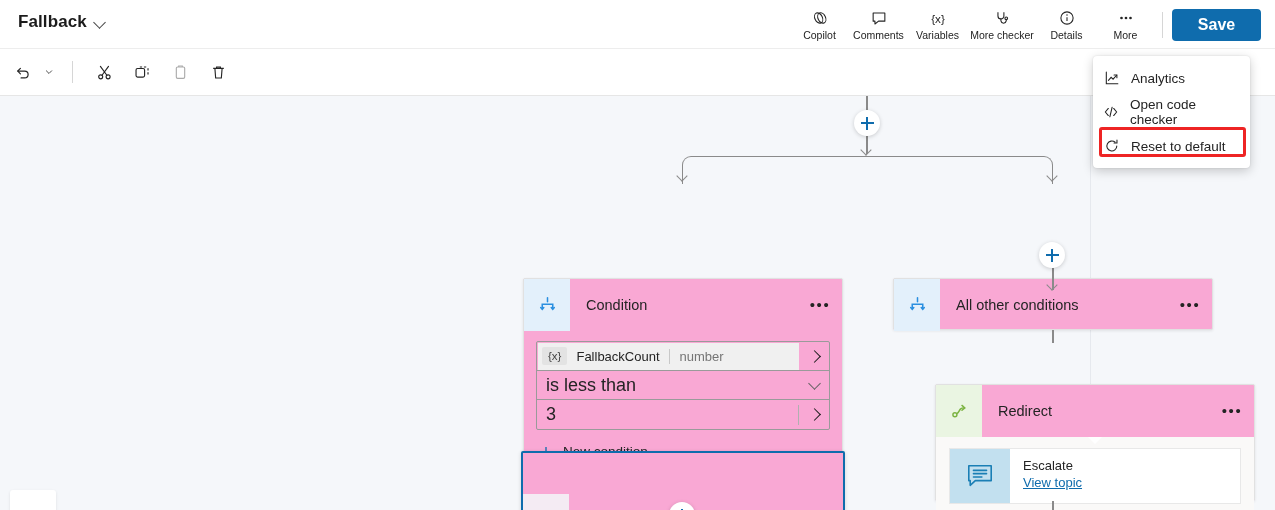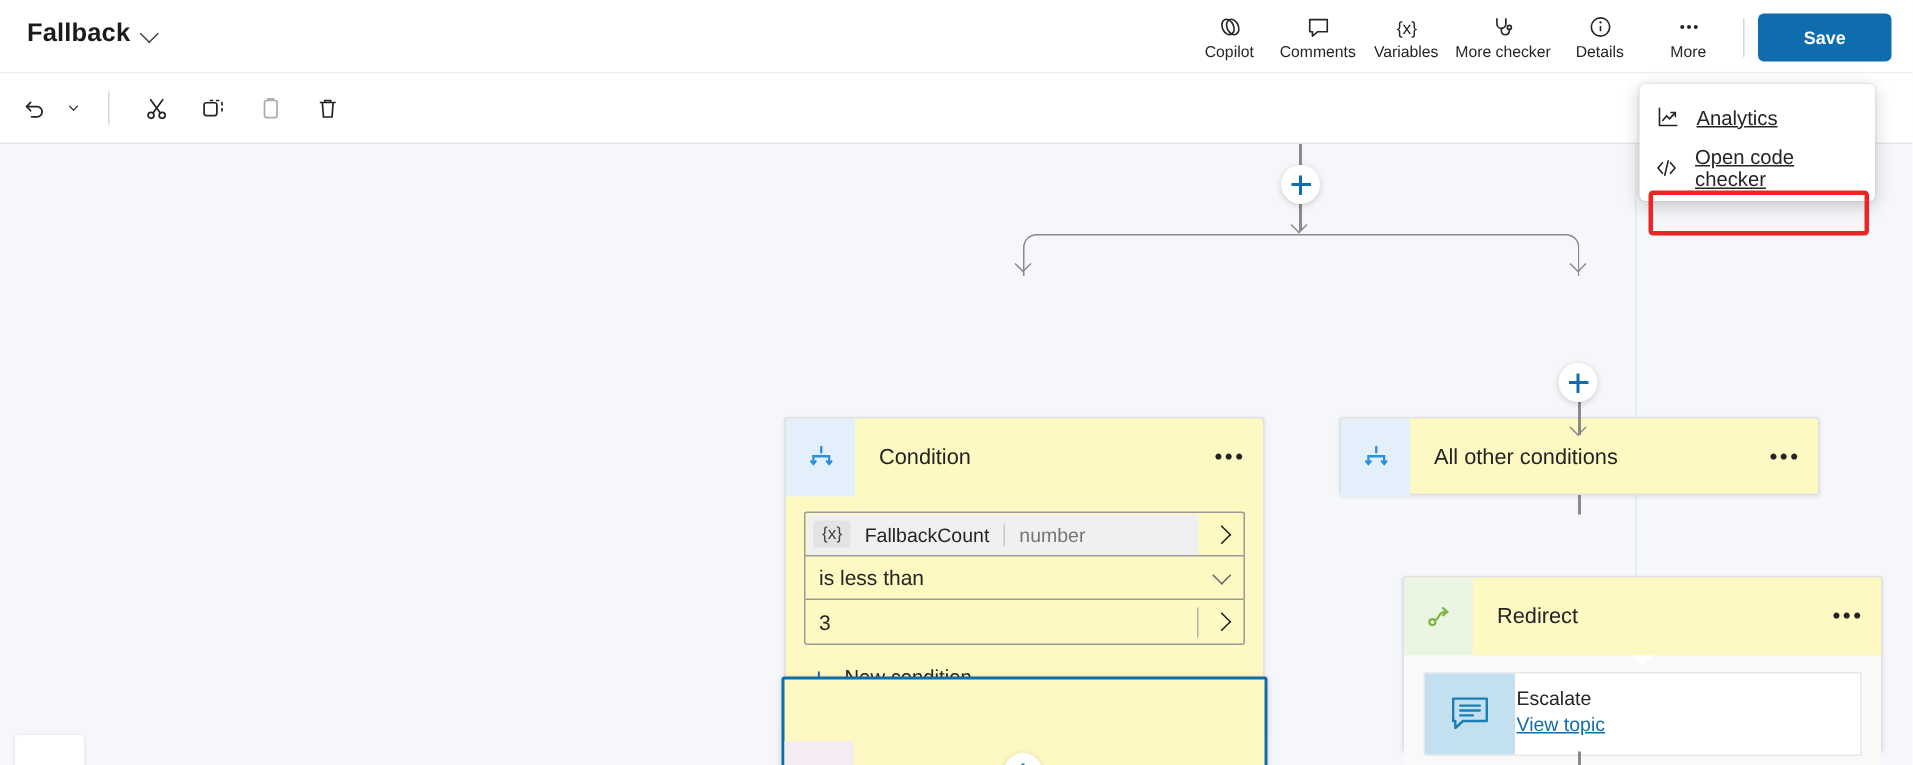--- a/index.html
+++ b/index.html
@@ -52,21 +52,21 @@
     font-size: 10.5px; color: #242424; white-space: nowrap; line-height: 11px;
   }
   .hdr-btn.wide { width: 70px; }
   .hdr-sep {
     width: 1px; height: 26px; background: #d6d6d6; margin: 0 9px 0 7px;
   }
   .save-btn {
     width: 89px; height: 32px; margin-right: 14px;
     background: #0f6cad; color: #ffffff;
     border: none; border-radius: 4px;
-    font-size: 12px; font-weight: bold;
+    font-size: 16px; font-weight: bold;
     cursor: pointer; font-family: "Liberation Sans", sans-serif;
   }
 
   
   .subbar {
     position: absolute; left: 0; top: 49px; width: 1275px; height: 47px;
     background: #ffffff; border-bottom: 1px solid #e6e6e6;
     display: flex; align-items: center;
   }
   .tb-btn {
@@ -121,21 +121,21 @@
   .branch-bar {
     position: absolute;
     border-top: 1.6px solid #8a8a8a;
     border-left: 1.6px solid #8a8a8a;
     border-right: 1.6px solid #8a8a8a;
     border-top-left-radius: 9px; border-top-right-radius: 9px;
   }
 
   
   .node {
-    position: absolute; background: #fef9c3;
+    position: absolute; background: #f9a8d4;
     border: 1px solid #e1e1e1;
     box-shadow: 0 1px 3px rgba(0,0,0,.09);
     border-radius: 2px;
   }
   .node.selected {
     border: 2px solid #0f6cad;
     box-shadow: 0 1px 4px rgba(0,0,0,.14);
   }
   .node-head {
     display: flex; align-items: center; height: 52px; position: relative;
@@ -181,21 +181,21 @@
   }
   .chev-right {
     width: 30px; display: flex; align-items: center; justify-content: center;
     cursor: pointer;
   }
   .chev-right::before {
     content: ""; width: 8px; height: 8px;
     border-right: 1.5px solid #1b1b1b; border-top: 1.5px solid #1b1b1b;
     transform: rotate(45deg); display: block;
   }
-  .cond-text { font-size: 14px; color: #242424; padding-left: 9px; flex: 1; }
+  .cond-text { font-size: 18px; color: #242424; padding-left: 9px; flex: 1; }
   .chev-dd {
     width: 30px; display: flex; align-items: center; justify-content: center;
     cursor: pointer;
   }
   .chev-dd::before {
     content: ""; width: 8px; height: 8px; margin-top: -4px;
     border-right: 1.4px solid #616161; border-bottom: 1.4px solid #616161;
     transform: rotate(45deg); display: block;
   }
   .val-div { width: 1px; height: 20px; background: #b0b0b0; }
@@ -217,33 +217,33 @@
     border-top: 7px solid #ffffff;
   }
   .topic-card {
     background: #ffffff; border: 1px solid #e8e8e8;
     display: flex; align-items: stretch; height: 56px;
   }
   .topic-card-ico {
     width: 60px; background: #c2e0ef;
     display: flex; align-items: center; justify-content: center;
   }
-  .topic-card-txt { padding: 8px 0 0 1px; }
+  .topic-card-txt { padding: 8px 0 0 13px; }
   .topic-card-name { font-size: 13px; color: #242424; line-height: 17px; }
   .topic-card-link {
     font-size: 13px; color: #0f6cad; text-decoration: underline;
     cursor: pointer; line-height: 18px;
   }
 
   
   .menu {
     position: absolute; left: 1093px; top: 56px; width: 157px;
     background: #ffffff; border-radius: 4px;
     box-shadow: 0 3px 11px rgba(0,0,0,.20), 0 0 2px rgba(0,0,0,.12);
-    padding: 5px 0; z-index: 40; text-decoration: underline;
+    padding: 5px 0; z-index: 40;
   }
   .menu-item {
     height: 34px; display: flex; align-items: center;
     padding: 0 10px; gap: 11px; cursor: pointer;
   }
   .menu-item .mi-ico {
     width: 17px; display: flex; align-items: center; justify-content: center;
   }
   .menu-item .mi-lbl { font-size: 13.5px; color: #242424; }
   .redbox {
@@ -554,17 +554,28 @@
             <g fill="none" stroke="#242424" stroke-width="1.2" stroke-linecap="round" stroke-linejoin="round">
           <path d="M6 5 2.6 9 6 13"></path>
               <path d="M12 5l3.4 4-3.4 4"></path>
               <path d="M10.3 3.6 7.7 14.4"></path>
         </g>
           </svg>
       </span>
       <span class="mi-lbl">Open code checker</span>
     </div>
 
+    <div class="menu-item">
+      <span class="mi-ico">
+        <svg width="16" height="16" viewBox="0 0 18 18">
+            <g fill="none" stroke="#242424" stroke-width="1.2" stroke-linecap="round">
+          <path d="M14.4 9a5.6 5.6 0 1 1-1.9-4.2"></path>
+              <path d="M14.6 2.4v3.3h-3.3"></path>
+        </g>
+          </svg>
+      </span>
+      <span class="mi-lbl">Reset to default</span>
+    </div>
   </div>
 
   <div class="redbox"></div>
 
 </div>
 
 </body></html>

